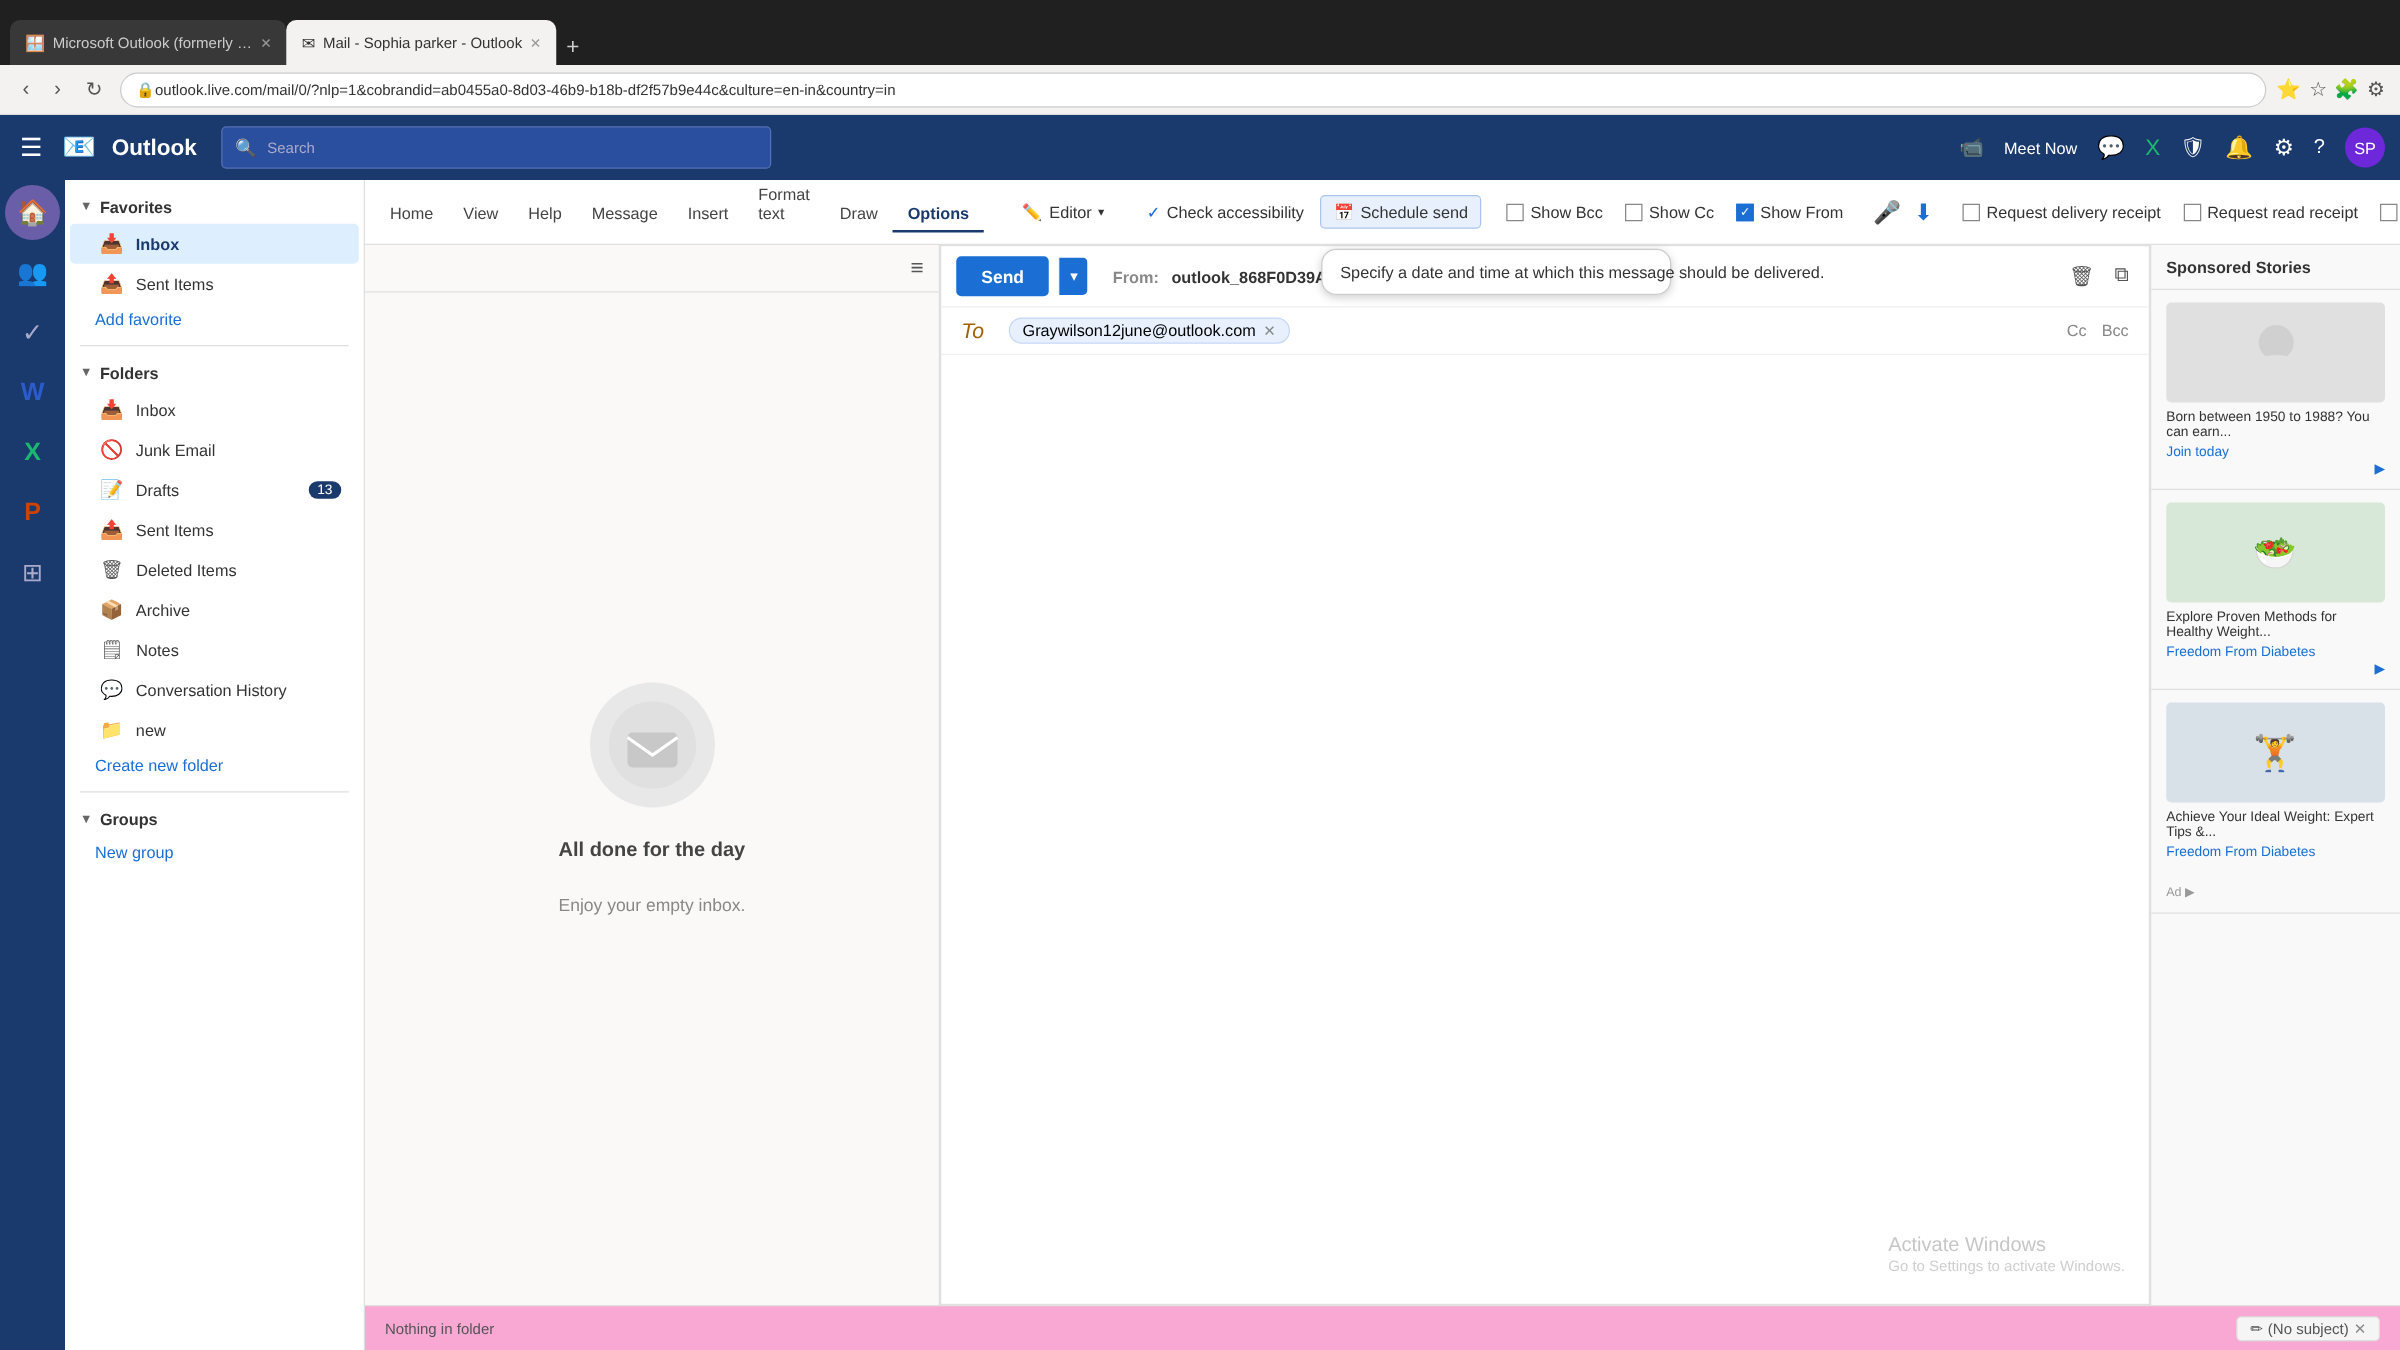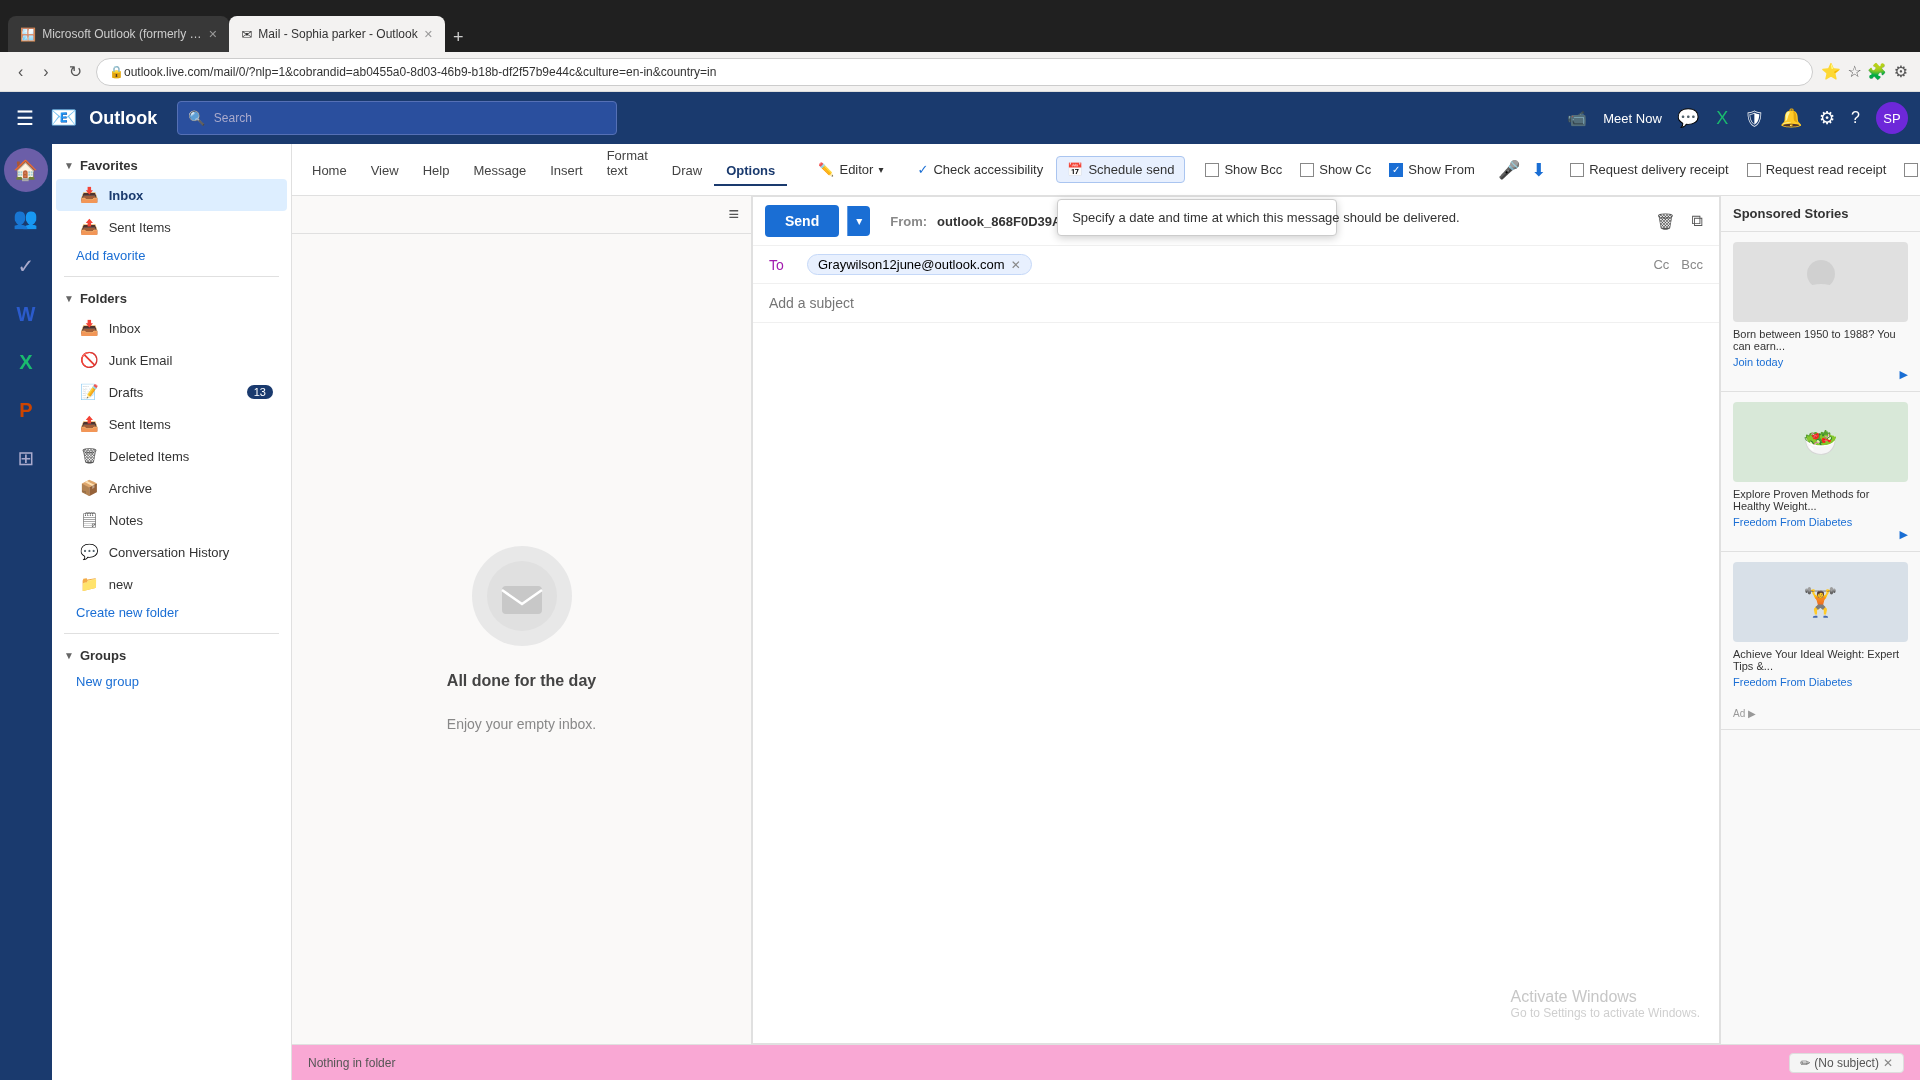--- a/index.html
+++ b/index.html
@@ -81,21 +81,21 @@
 
     
     .compose-area { flex: 1; background: white; display: flex; flex-direction: column; border: 1px solid #e0e0e0; margin: 0; }
     .compose-header { display: flex; align-items: center; padding: 8px 12px; border-bottom: 1px solid #f0f0f0; gap: 8px; }
     .send-btn { background: #1a6ed4; color: white; border: none; border-radius: 4px; padding: 8px 20px; font-size: 14px; font-weight: 600; cursor: pointer; display: flex; align-items: center; gap: 0; }
     .send-dropdown { background: #1a6ed4; color: white; border: none; border-left: 1px solid rgba(255,255,255,0.3); padding: 8px 8px; cursor: pointer; border-radius: 0 4px 4px 0; font-size: 12px; }
     .from-field { font-size: 13px; color: #333; flex: 1; display: flex; align-items: center; gap: 4px; font-weight: bold; }
     .compose-action-btn { color: #555; font-size: 16px; cursor: pointer; padding: 4px; }
 
     .compose-field { display: flex; align-items: center; padding: 8px 16px; border-bottom: 1px solid #f0f0f0; gap: 8px; }
-    .field-label { font-size: 14px; color: #a21caf; min-width: 30px; }
+    .field-label { font-size: 17px; color: #a16207; min-width: 30px; font-style: italic; }
     .recipient-tag { background: #e8f0fe; border: 1px solid #c5d8f8; border-radius: 12px; padding: 2px 10px; font-size: 13px; display: flex; align-items: center; gap: 6px; }
     .recipient-tag-close { color: #888; cursor: pointer; font-size: 12px; }
     .cc-bcc { margin-left: auto; font-size: 13px; color: #888; display: flex; gap: 12px; }
     .cc-bcc span { cursor: pointer; }
 
     .subject-field { padding: 10px 16px; border-bottom: 1px solid #f0f0f0; }
     .subject-field input { width: 100%; border: none; outline: none; font-size: 14px; color: #888; }
 
     .compose-body { flex: 1; padding: 16px; font-size: 14px; color: #ccc; }
 
@@ -281,21 +281,21 @@
         </div>
         <div class="ribbon-separator"></div>
         <div class="ribbon-btn">
           <span style="color:#1a6ed4;">✓</span>
           <span>Check accessibility</span>
         </div>
         <div class="ribbon-btn highlighted" style="position:relative;">
           <span style="color:#888;">📅</span>
           <span>Schedule send</span>
 
-          <div class="tooltip-popup" style="left:0; top:42px;">
+          <div class="tooltip-popup" style="left:0; top:42px;border-radius:12px;">
             <span>Specify a date and time at which this message should be delivered.</span>
           </div>
         </div>
         <div class="ribbon-separator"></div>
         <label class="ribbon-checkbox">
           <div class="checkbox-box"></div>
           <span>Show Bcc</span>
         </label>
         <label class="ribbon-checkbox">
           <div class="checkbox-box"></div>
@@ -365,23 +365,20 @@
             <div class="recipient-tag">
               <span>Graywilson12june@outlook.com</span>
               <span class="recipient-tag-close">✕</span>
             </div>
             <div class="cc-bcc">
               <span>Cc</span>
               <span>Bcc</span>
             </div>
           </div>
 
-          <div class="subject-field">
-            <input placeholder="Add a subject" style="width: 100%; border: none; outline: none; font-size: 14px; color: rgb(170, 170, 170);">
-          </div>
 
           <div class="compose-body" style="flex:1; min-height:300px;">
           </div>
         </div>
 
         <div class="ad-panel">
           <div class="ad-header">Sponsored Stories</div>
 
           <div class="ad-item">
             <div class="ad-image">

